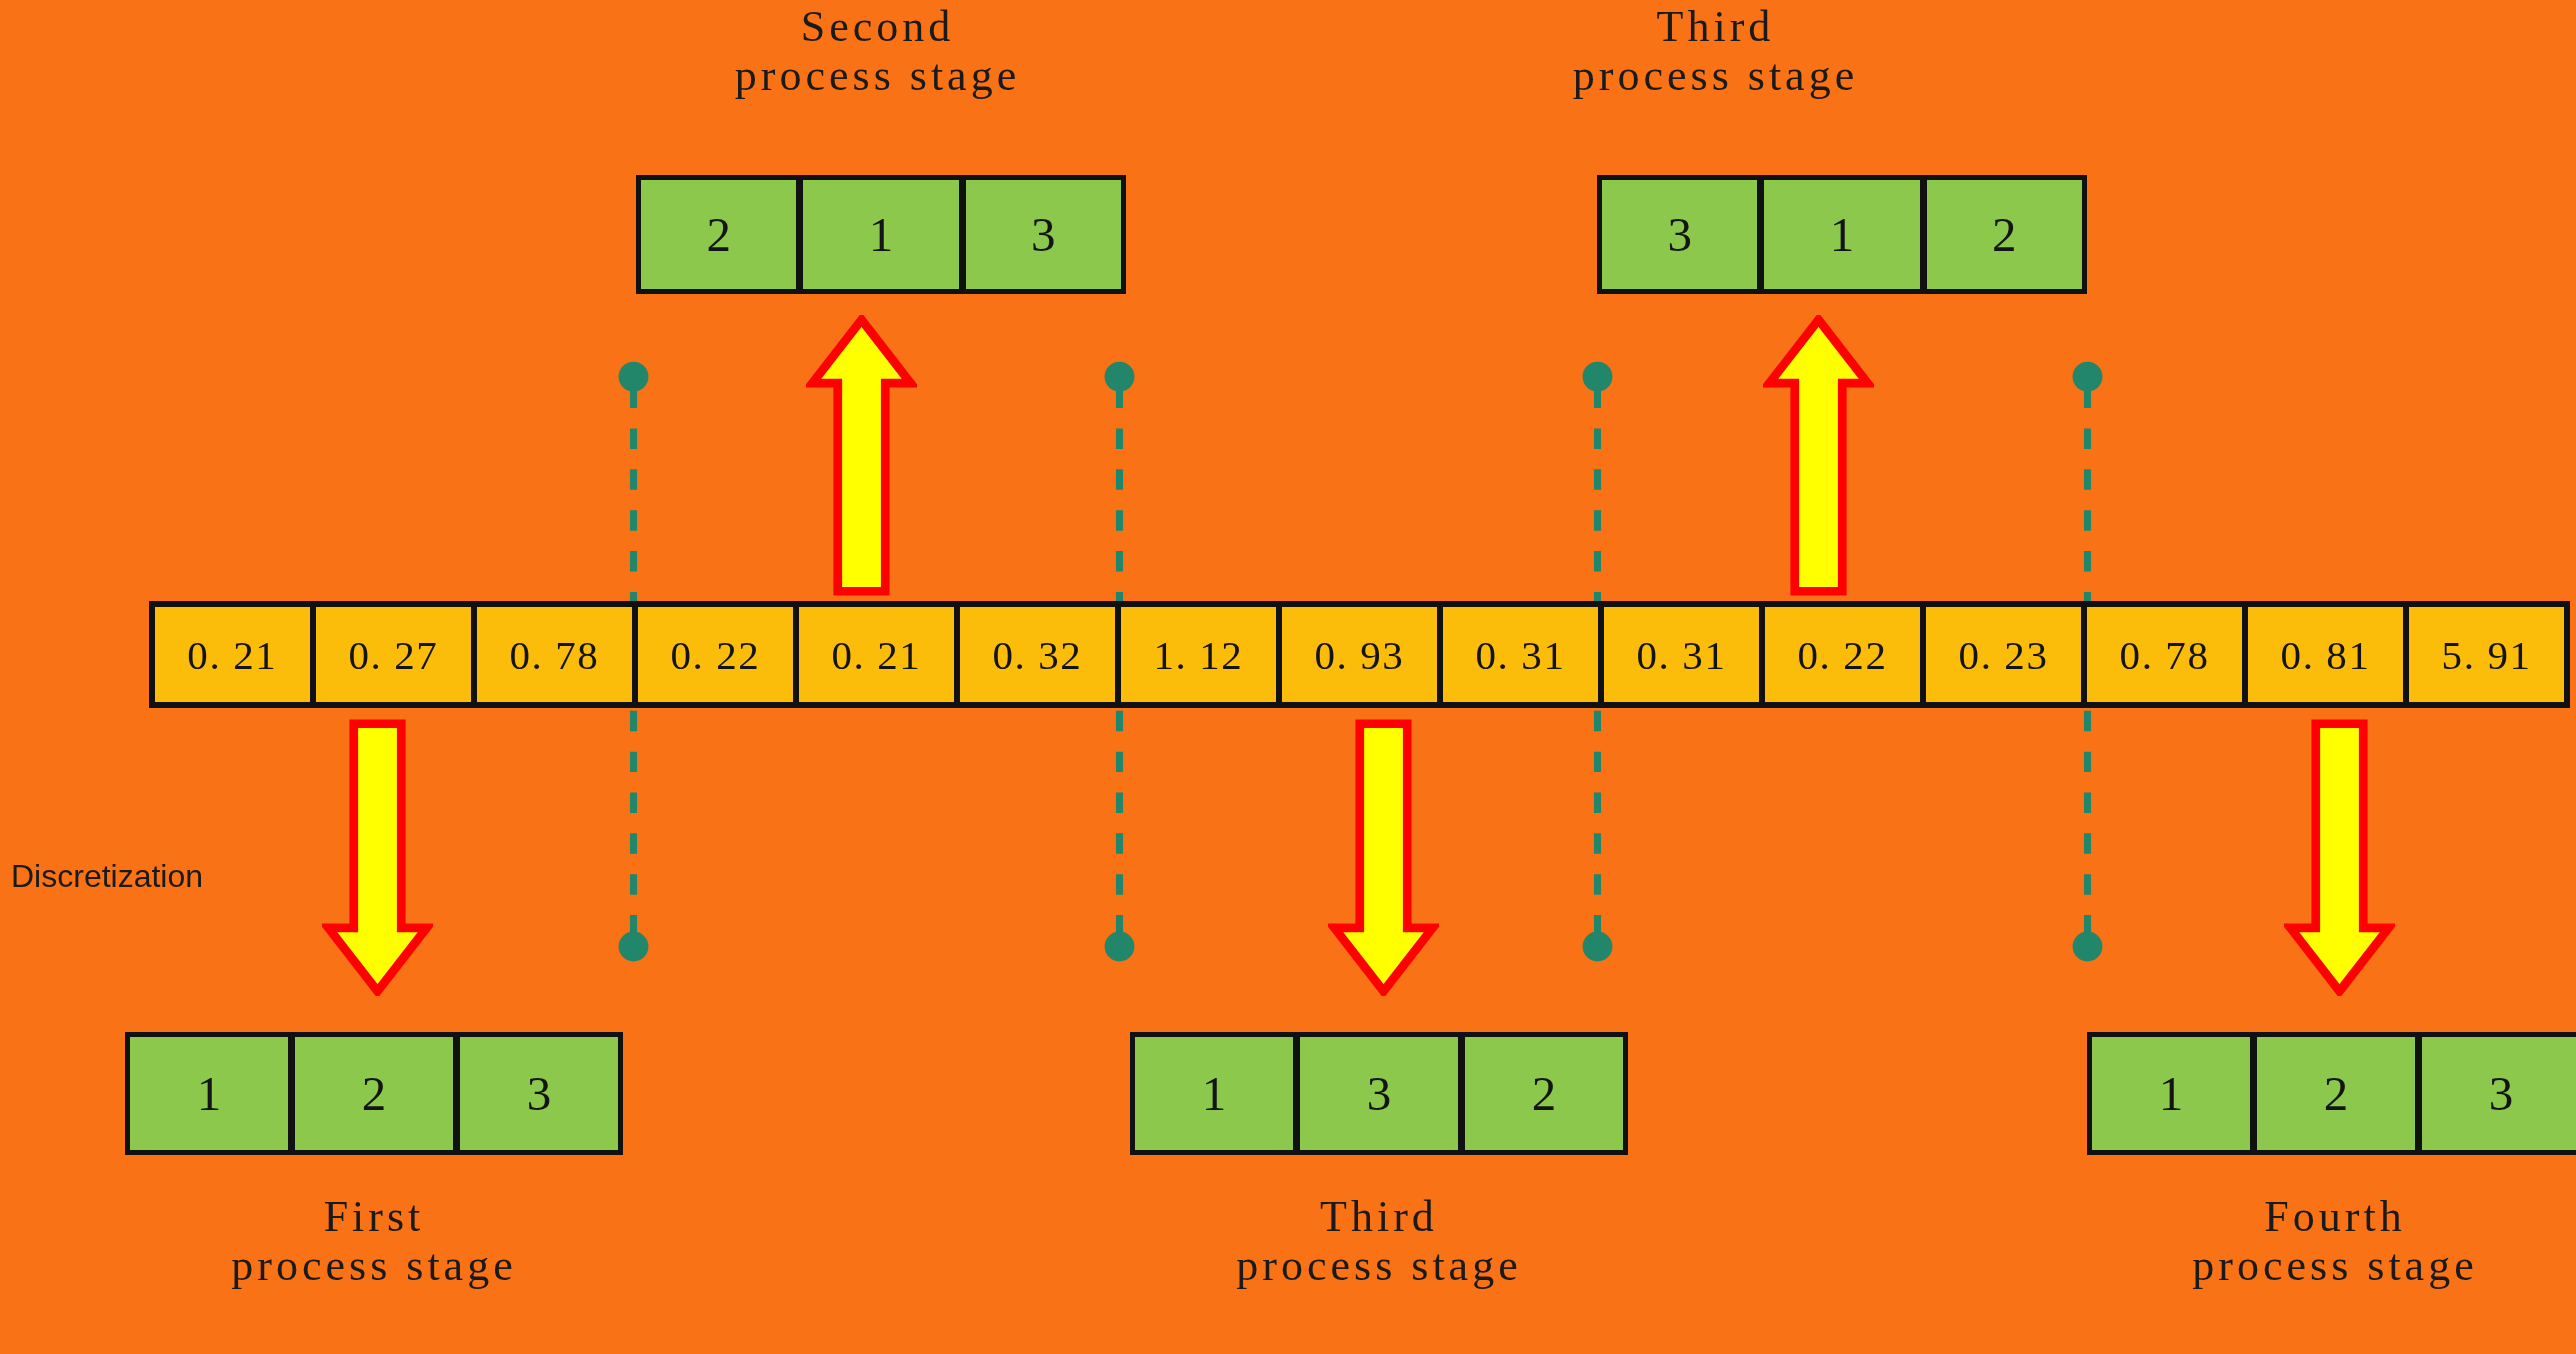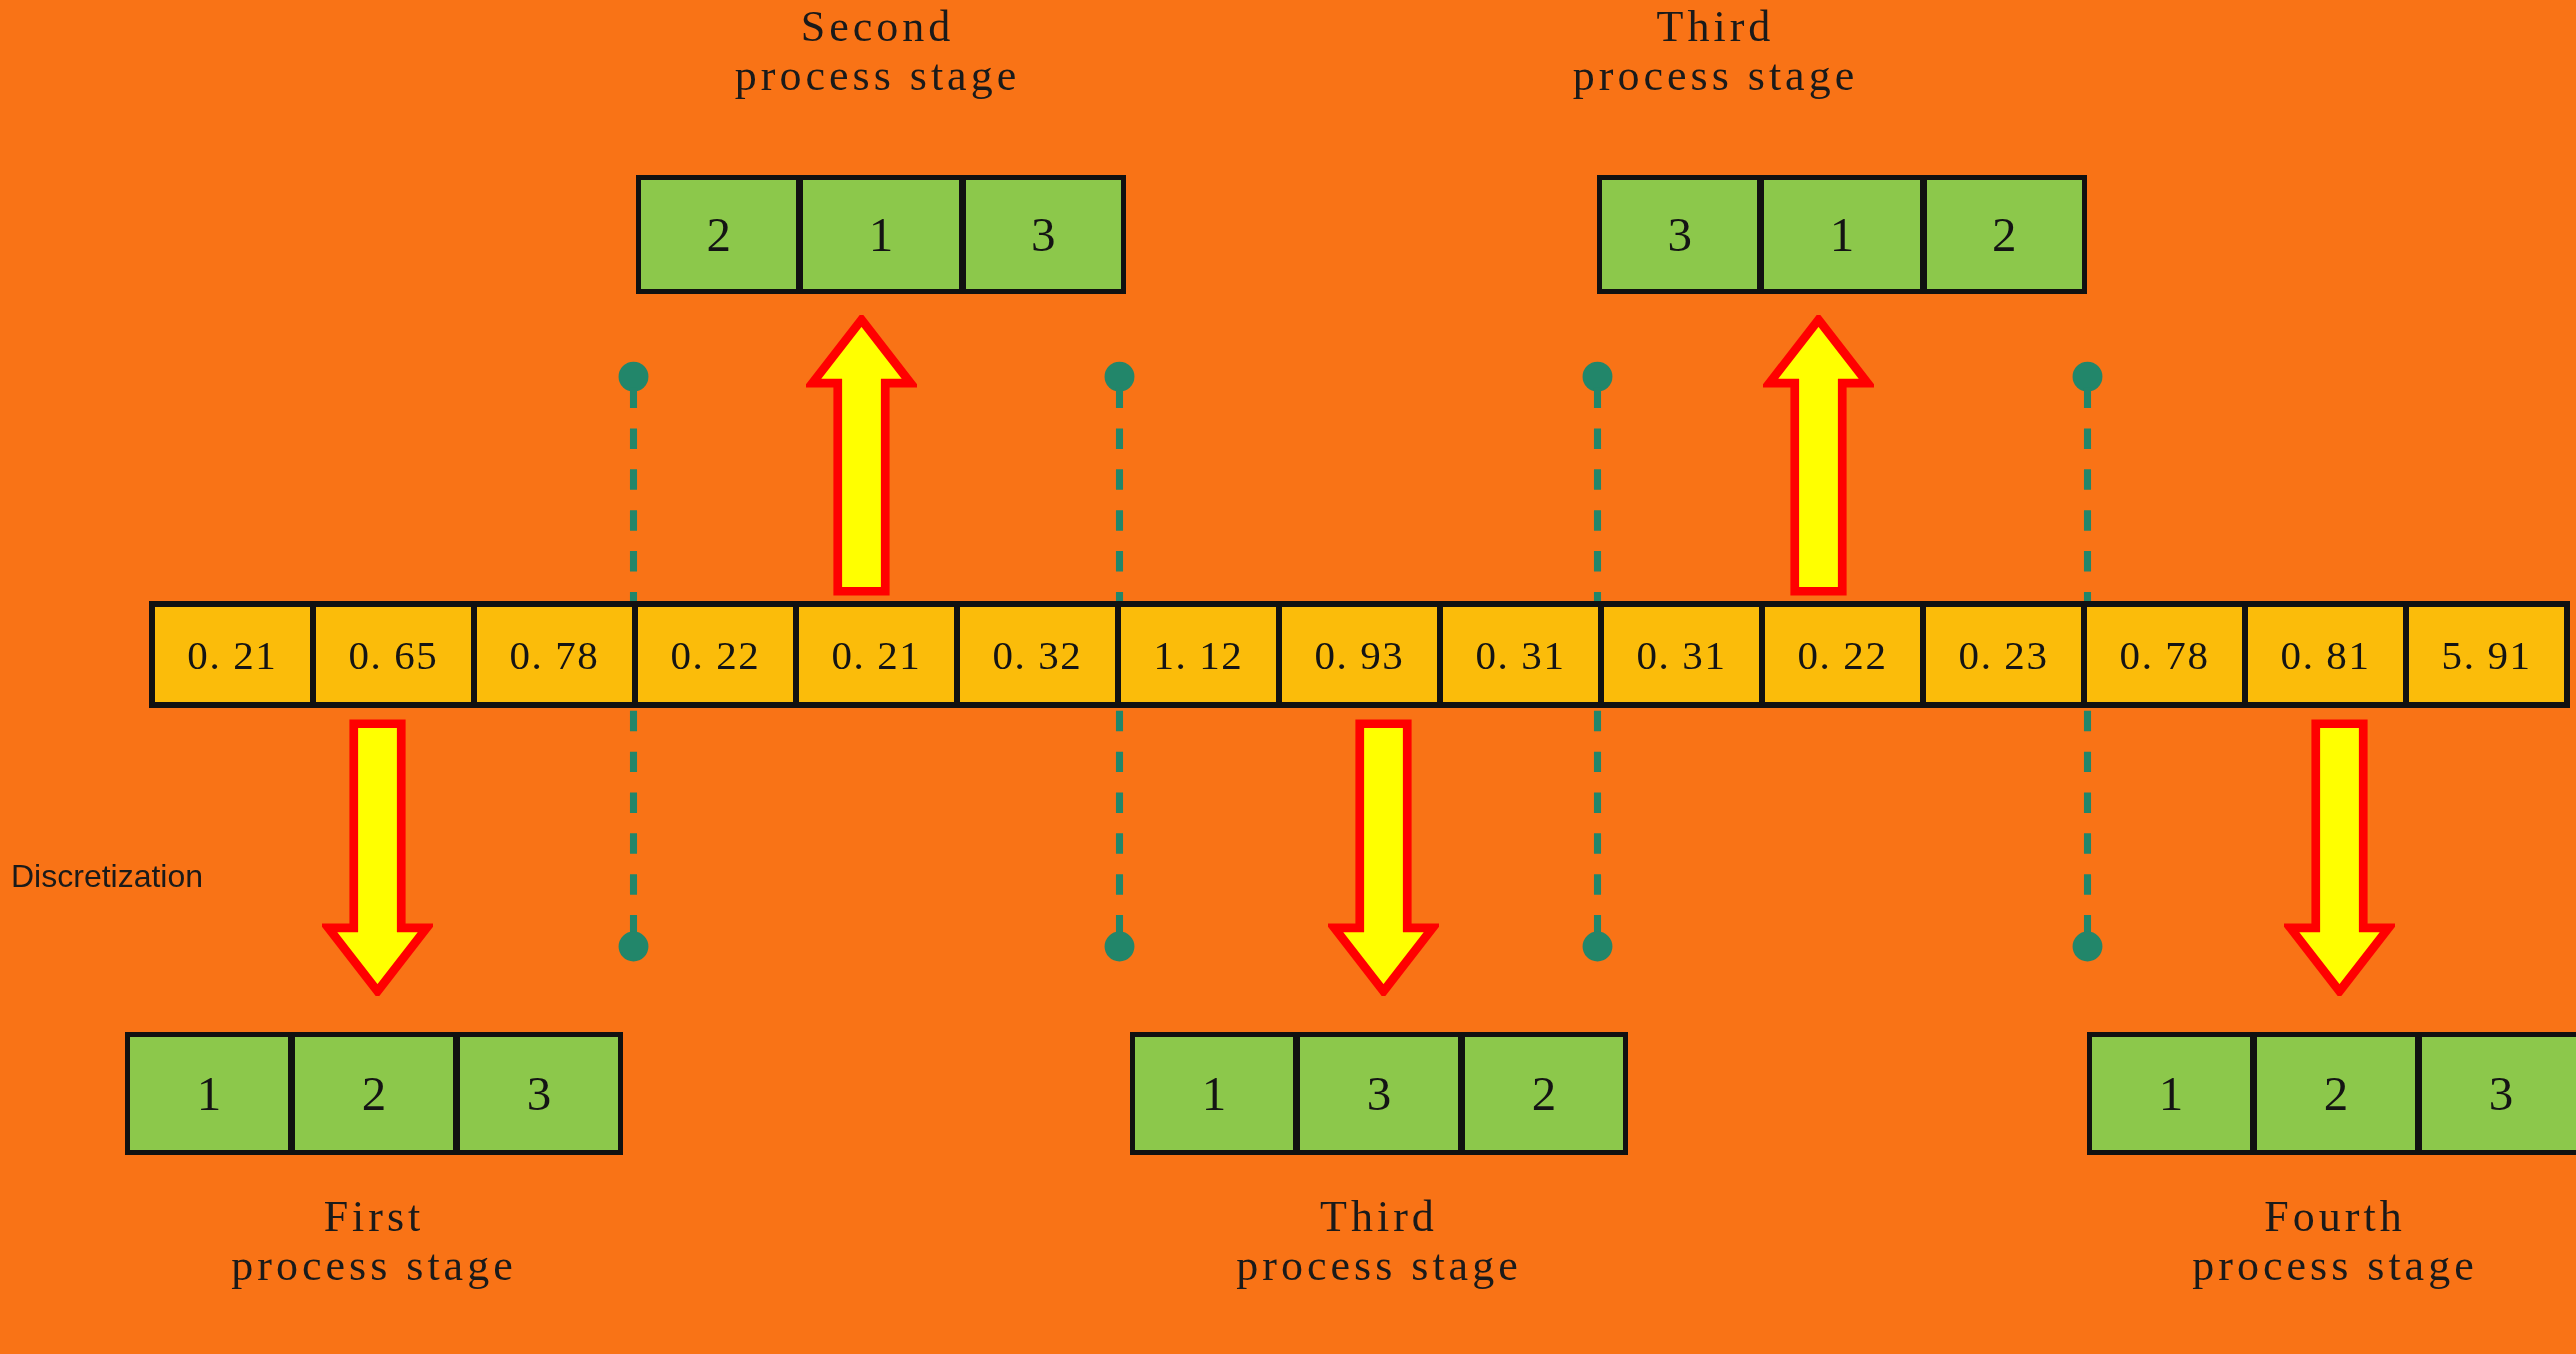--- a/index.html
+++ b/index.html
@@ -141,21 +141,21 @@
   <svg class="arrow" style="left:806px; top:315px;" width="111" height="281" viewBox="0 0 140 355">
     <path d="M70 6 L132 86 L100 86 L100 349 L40 349 L40 86 L8 86 Z" fill="#FFFF00" stroke="#FF0000" stroke-width="11" stroke-linejoin="miter"></path>
   </svg>
 
   <svg class="arrow" style="left:1763px; top:315px;" width="111" height="281" viewBox="0 0 140 355">
     <path d="M70 6 L132 86 L100 86 L100 349 L40 349 L40 86 L8 86 Z" fill="#FFFF00" stroke="#FF0000" stroke-width="11" stroke-linejoin="miter"></path>
   </svg>
 
   <div id="strip" style="left:149px; top:601px; width:2421px; height:107px;">
     <div class="strip-cell" style="flex:1">0. 21</div>
-    <div class="strip-cell" style="flex:1">0. 65</div>
+    <div class="strip-cell" style="flex:1">0. 27</div>
     <div class="strip-cell" style="flex:1">0. 78</div>
     <div class="strip-cell" style="flex:1">0. 22</div>
     <div class="strip-cell" style="flex:1">0. 21</div>
     <div class="strip-cell" style="flex:1">0. 32</div>
     <div class="strip-cell" style="flex:1">1. 12</div>
     <div class="strip-cell" style="flex:1">0. 93</div>
     <div class="strip-cell" style="flex:1">0. 31</div>
     <div class="strip-cell" style="flex:1">0. 31</div>
     <div class="strip-cell" style="flex:1">0. 22</div>
     <div class="strip-cell" style="flex:1">0. 23</div>

